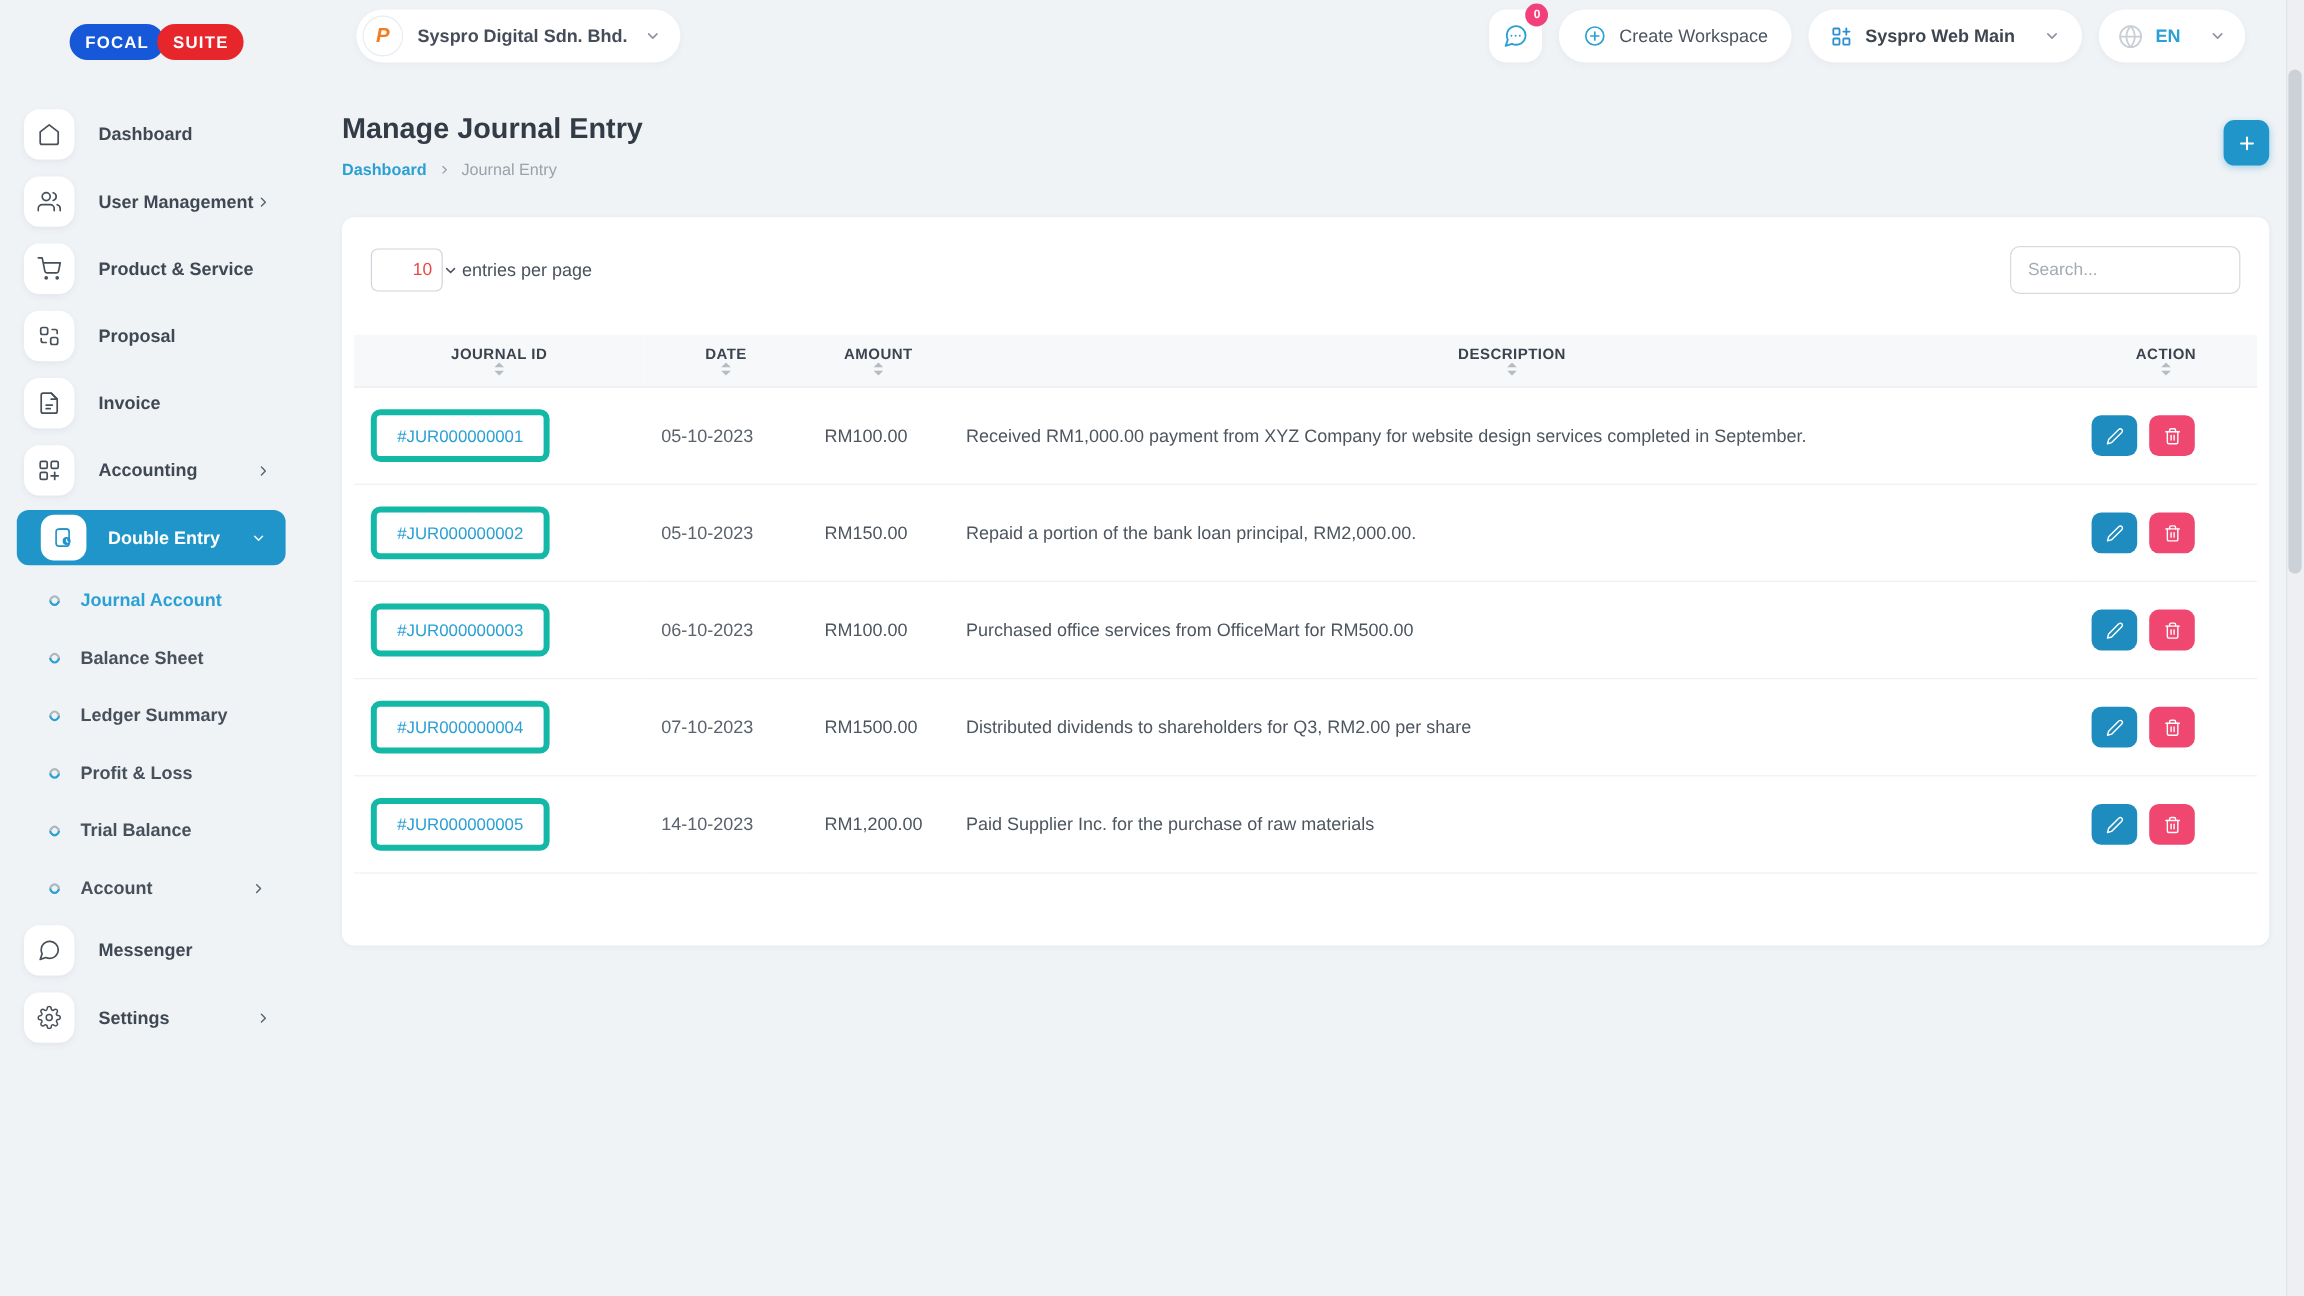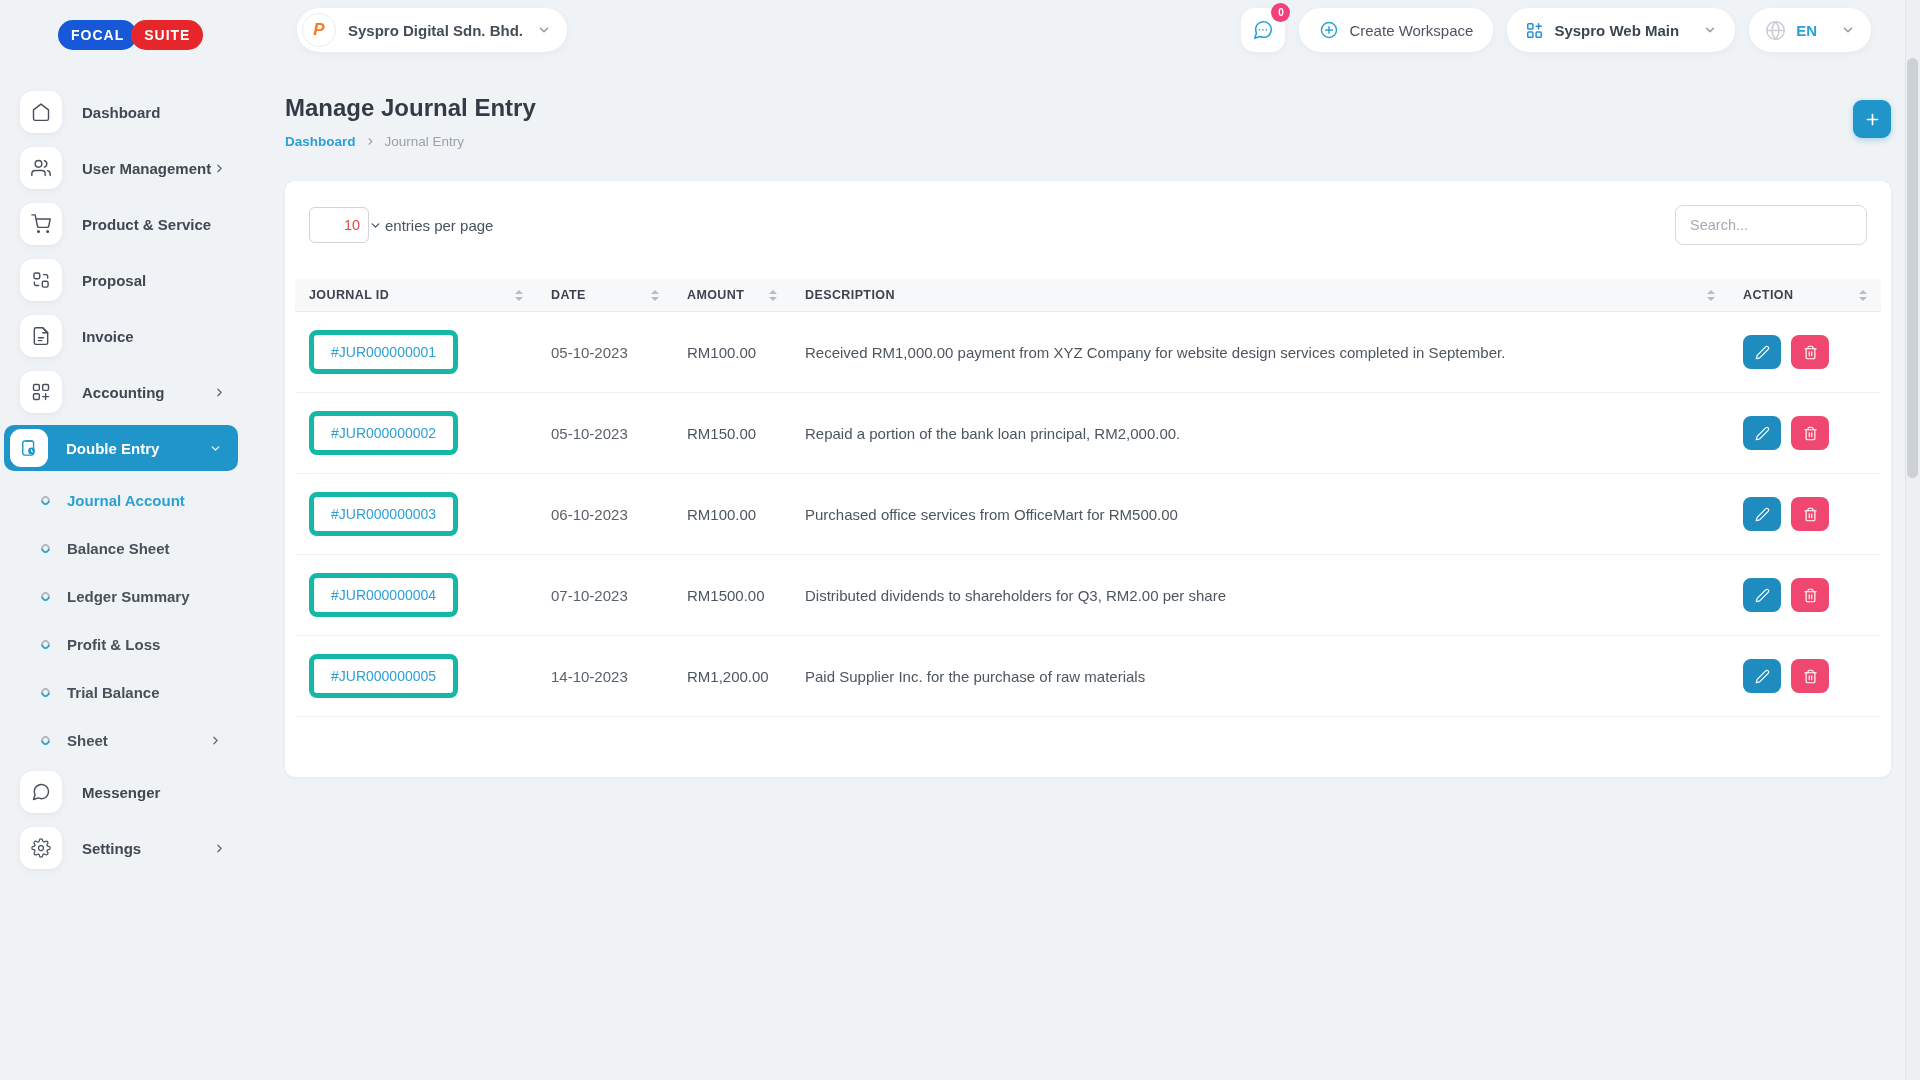--- a/index.html
+++ b/index.html
@@ -21,22 +21,22 @@
   .menu-item { display:flex; align-items:center; height:56px; padding-left:20px; cursor:pointer; }
   .icon-card {
     width:42px; height:42px; border-radius:13px; background:#fff; flex:0 0 auto;
     box-shadow:0 2px 6px rgba(40,60,80,.07);
     display:flex; align-items:center; justify-content:center; color:#475059;
   }
   .menu-label { margin-left:20px; font-size:15px; font-weight:bold; color:#3f4853; }
   .chev { margin-left:auto; margin-right:24px; color:#5b646e; display:flex; }
 
   .menu-item.active {
-    background:#2095ca; border-radius:10px; margin:5px 12px 5px 4px;
-    height:46px; padding-left:6px;
+    background:#2095ca; border-radius:10px; margin:5px 12px 5px 14px;
+    height:46px; padding-left:20px;
   }
   .menu-item.active .icon-card { width:38px; height:38px; border-radius:11px; color:#2095ca; box-shadow:none; }
   .menu-item.active .menu-label { color:#fff; margin-left:18px; }
   .menu-item.active .chev { color:#fff; margin-right:16px; }
 
   .sub-item { display:flex; align-items:center; height:48px; padding-left:41px; cursor:pointer;
     font-size:15px; font-weight:bold; color:#47505b; }
   .bullet { width:9px; height:9px; border-radius:50%; margin-right:17px; flex:0 0 auto;
     border:2px solid #aeb6bf; border-bottom-color:#2ba0d4; border-left-color:#2ba0d4;
     transform:rotate(-45deg); }
@@ -88,21 +88,21 @@
     cursor:pointer;padding-left:48px; }
   .select-box .chev { margin:0; color:#4c5560; }
   .entries-label { margin-left:16px; font-size:15px; color:#4a525c; }
   .search-input { margin-left:auto; width:192px; height:40px; border:1px solid #d4dade; border-radius:8px;
     padding:0 14px; font-size:14.5px; color:#4a525c; outline:none; font-family:"Liberation Sans",sans-serif; }
   .search-input::placeholder { color:#a3abb4; }
 
   table { width:calc(100% + 28px); margin-left:-14px; border-collapse:collapse; table-layout:fixed; }
   thead th { background:#f7f8fa; padding:9px 14px; border-bottom:1px solid #e8ebee; cursor:pointer; }
   .th-inner { display:flex; align-items:center; justify-content:space-between;
-    font-size:12.5px; font-weight:bold; color:#3b434e; letter-spacing:.4px; text-align:left; }
+    font-size:12.5px; font-weight:bold; color:#3b434e; letter-spacing:.4px; text-align:left;flex-direction:column; }
   .sort { display:flex; flex-direction:column; gap:3px; }
   .tri-up { width:0; height:0; border-left:4px solid transparent; border-right:4px solid transparent;
     border-bottom:4px solid #b4bcc4; }
   .tri-down { width:0; height:0; border-left:4px solid transparent; border-right:4px solid transparent;
     border-top:4px solid #b4bcc4; }
   tbody td { padding:18px 14px; border-bottom:1px solid #eef1f3; font-size:15px; color:#4d565f;
     vertical-align:middle; }
   .chip { display:inline-block; border:5px solid #14b8a6; color:#2ba0d4; border-radius:8px;
     padding:9px 17px; font-size:14px; background:#fff; cursor:pointer; }
   .date-cell { color:#5a626c; }
@@ -242,21 +242,21 @@
       <div class="sub-item">
         <span class="bullet"></span>
         <span>Profit &amp; Loss</span>
       </div>
       <div class="sub-item">
         <span class="bullet"></span>
         <span>Trial Balance</span>
       </div>
       <div class="sub-item">
         <span class="bullet"></span>
-        <span>Sheet</span>
+        <span>Account</span>
         <span class="chev">
           <svg width="13" height="13" viewBox="0 0 24 24" fill="none" stroke="currentColor" stroke-width="2.2" stroke-linecap="round" stroke-linejoin="round">
               <polyline points="9 18 15 12 9 6"></polyline>
             </svg>
         </span>
       </div>
     </div>
 
     <div class="menu-item">
       <span class="icon-card">

